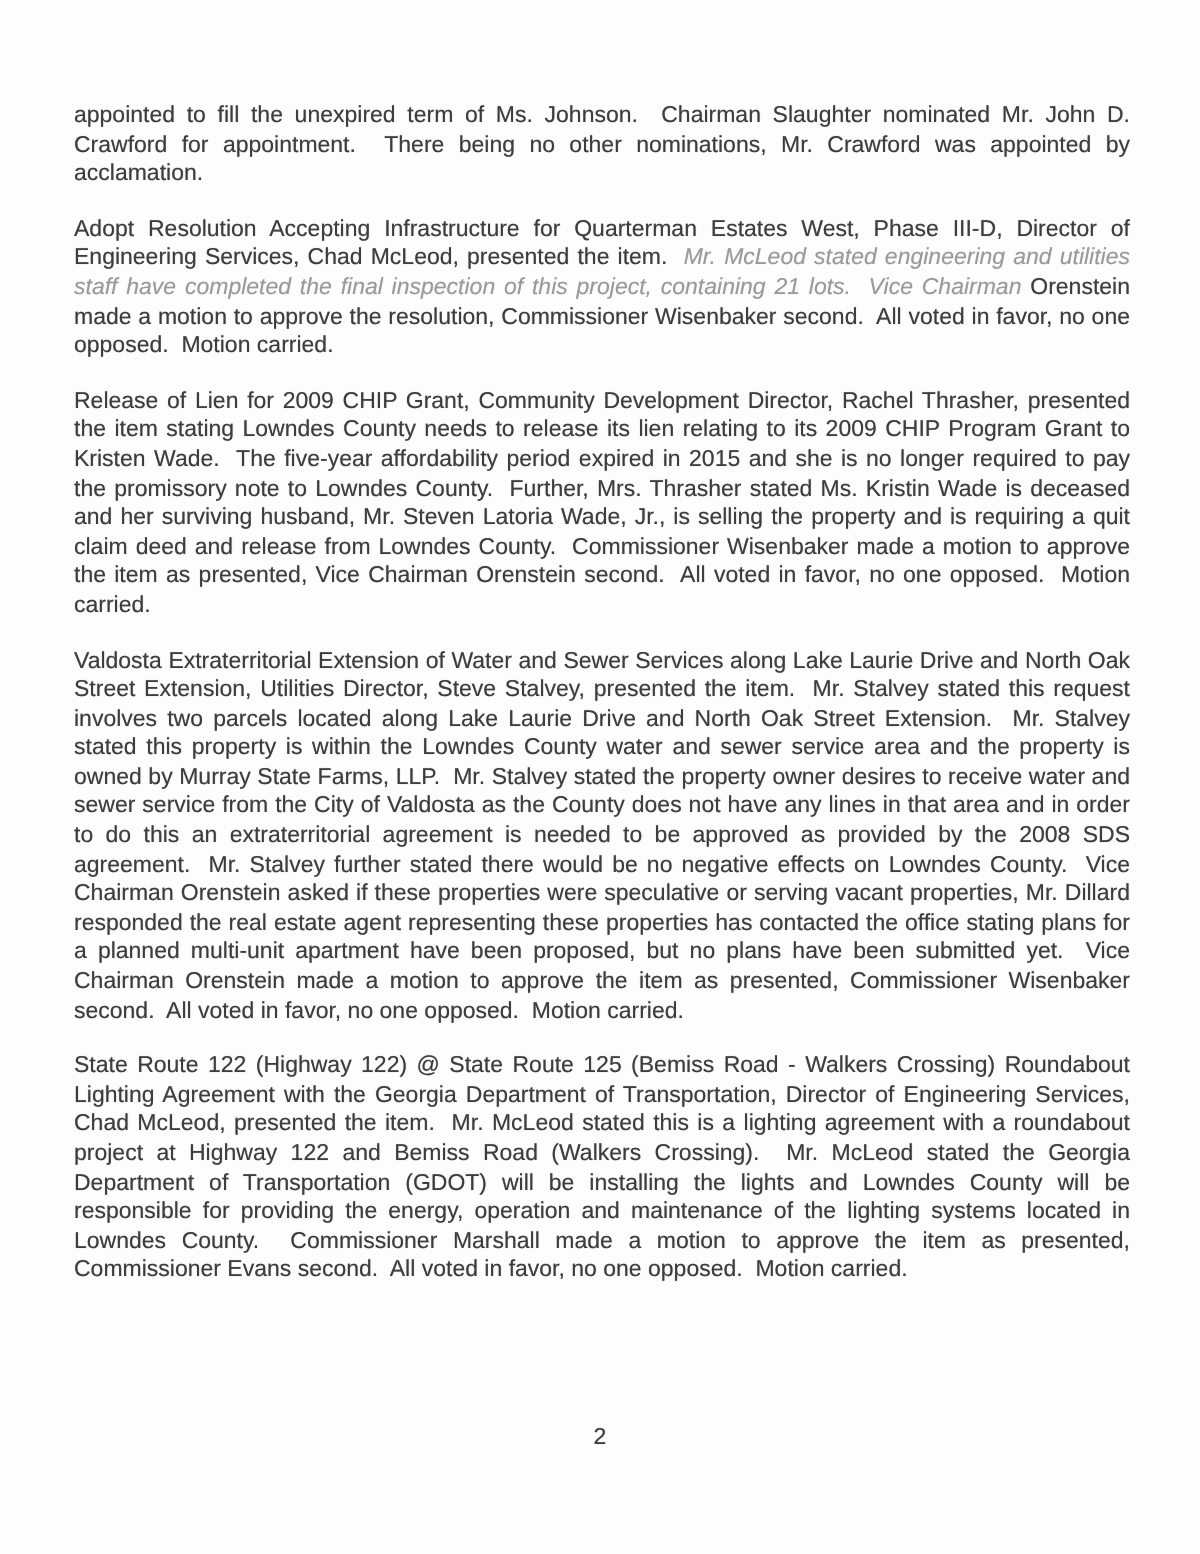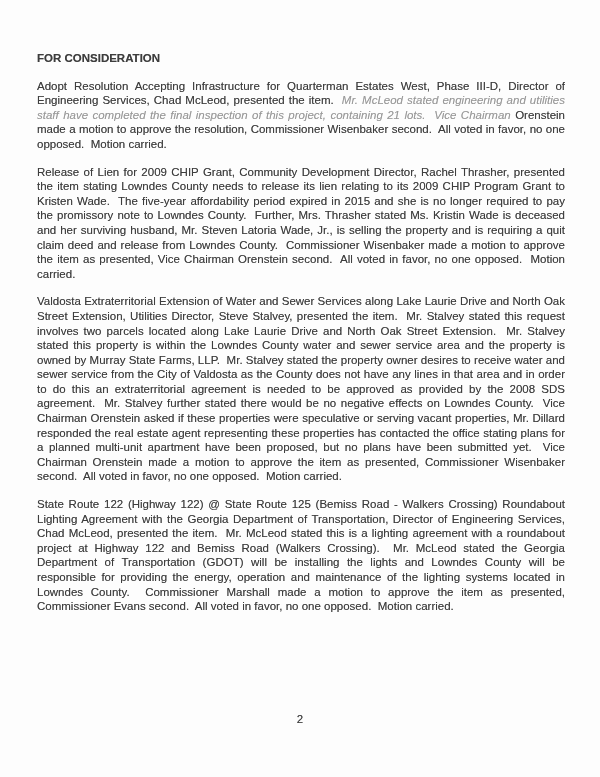--- a/index.html
+++ b/index.html
@@ -49,22 +49,22 @@
     font-size: 11.5px;
     line-height: 14.6px;
     color: #3d3d3d;
     text-shadow: 0 0 0.45px rgba(61,61,61,0.55);
   }
 </style>
 </head>
 <body>
 
 <div class="doc">
+  <p><span>appointed to fill the unexpired term of Ms. Johnson.  Chairman Slaughter nominated Mr. John D. Crawford for appointment.  There being no other nominations, Mr. Crawford was appointed by acclamation.</span></p>
 
-  <h2>FOR CONSIDERATION</h2>
 
   <p><b>Adopt Resolution Accepting Infrastructure for Quarterman Estates West, Phase III-D,</b><span> Director of Engineering Services, Chad McLeod, presented the item.  </span><span class="muted">Mr. McLeod stated engineering and utilities staff have completed the final inspection of this project, containing 21 lots.  Vice Chairman</span><span> Orenstein made a motion to approve the resolution, Commissioner Wisenbaker second.  All voted in favor, no one opposed.  Motion carried.</span></p>
 
   <p><b>Release of Lien for 2009 CHIP Grant,</b><span> Community Development Director, Rachel Thrasher, presented the item stating Lowndes County needs to release its lien relating to its 2009 CHIP Program Grant to Kristen Wade.  The five-year affordability period expired in 2015 and she is no longer required to pay the promissory note to Lowndes County.  Further, Mrs. Thrasher stated Ms. Kristin Wade is deceased and her surviving husband, Mr. Steven Latoria Wade, Jr., is selling the property and is requiring a quit claim deed and release from Lowndes County.  Commissioner Wisenbaker made a motion to approve the item as presented, Vice Chairman Orenstein second.  All voted in favor, no one opposed.  Motion carried.</span></p>
 
   <p><b>Valdosta Extraterritorial Extension of Water and Sewer Services along Lake Laurie Drive and North Oak Street Extension,</b><span> Utilities Director, Steve Stalvey, presented the item.  Mr. Stalvey stated this request involves two parcels located along Lake Laurie Drive and North Oak Street Extension.  Mr. Stalvey stated this property is within the Lowndes County water and sewer service area and the property is owned by Murray State Farms, LLP.  Mr. Stalvey stated the property owner desires to receive water and sewer service from the City of Valdosta as the County does not have any lines in that area and in order to do this an extraterritorial agreement is needed to be approved as provided by the 2008 SDS agreement.  Mr. Stalvey further stated there would be no negative effects on Lowndes County.  Vice Chairman Orenstein asked if these properties were speculative or serving vacant properties, Mr. Dillard responded the real estate agent representing these properties has contacted the office stating plans for a planned multi-unit apartment have been proposed, but no plans have been submitted yet.  Vice Chairman Orenstein made a motion to approve the item as presented, Commissioner Wisenbaker second.  All voted in favor, no one opposed.  Motion carried.</span></p>
 
   <p><b>State Route 122 (Highway 122) @ State Route 125 (Bemiss Road - Walkers Crossing) Roundabout Lighting Agreement with the Georgia Department of Transportation,</b><span> Director of Engineering Services, Chad McLeod, presented the item.  Mr. McLeod stated this is a lighting agreement with a roundabout project at Highway 122 and Bemiss Road (Walkers Crossing).  Mr. McLeod stated the Georgia Department of Transportation (GDOT) will be installing the lights and Lowndes County will be responsible for providing the energy, operation and maintenance of the lighting systems located in Lowndes County.  Commissioner Marshall made a motion to approve the item as presented, Commissioner Evans second.  All voted in favor, no one opposed.  Motion carried.</span></p>
 </div>
 

